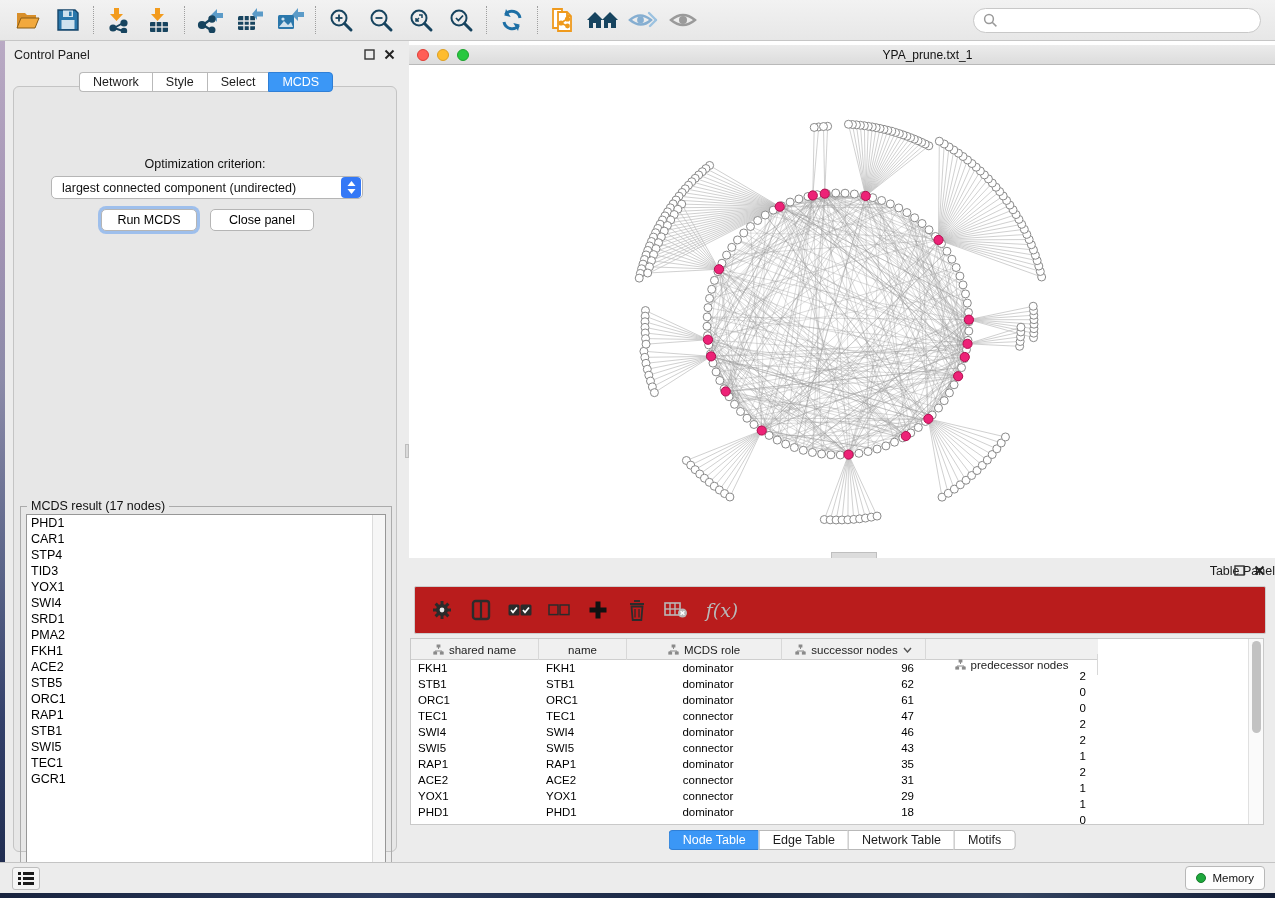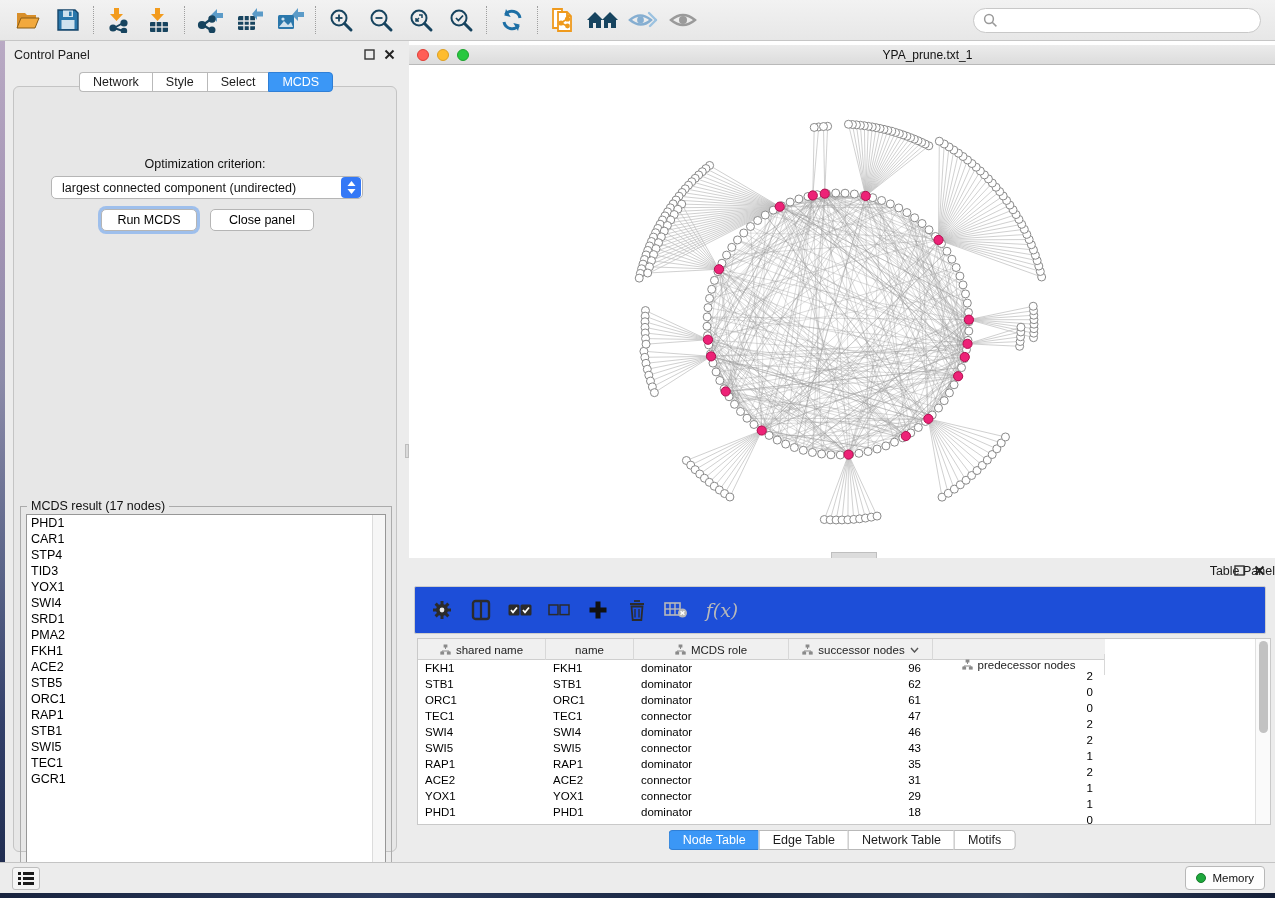--- a/index.html
+++ b/index.html
@@ -63,30 +63,30 @@
     background:linear-gradient(#ececec,#dcdcdc); border-bottom:1px solid #b9b9b9;
     display:flex; align-items:center; }
   .tl { width:12px; height:12px; border-radius:50%; margin-left:8px; }
   #net-title { position:absolute; width:100%; text-align:center; font-size:12px; color:#111; }
   #network-canvas-wrap { position:absolute; left:0; top:24px; width:866px; height:493px; background:#fff; }
 
   
   #table-panel { left:409px; top:558px; width:866px; height:304px; background:#ececec; }
   #tp-header { position:absolute; left:0; top:0; width:100%; height:26px; display:flex; align-items:center;justify-content:flex-end; }
   #tp-title { font-size:12.5px; color:#1c1c1c; margin-left:12px; }
-  #tp-toolbar { position:absolute; left:5px; top:28px; width:852px; height:48px; background:#1d4ed8;
+  #tp-toolbar { position:absolute; left:5px; top:28px; width:852px; height:48px; background:#b91c1c;
     border:1px solid #cccccc; border-radius:2px; display:flex; align-items:center; padding-left:12px; gap:9px; }
   .tpi { width:30px; height:30px; display:flex; align-items:center; justify-content:center; }
   .fx-label { font-family:"DejaVu Serif", serif; font-style:italic; font-size:19px; color:#b9b9b9; }
 
-  #node-table { position:absolute; left:8px; top:80px; width:854px; height:187px; background:#fff; border:1px solid #c9c9c9; }
+  #node-table { position:absolute; left:1px; top:80px; width:854px; height:187px; background:#fff; border:1px solid #c9c9c9; }
   #thead { position:absolute; left:0; top:0; height:21px; display:flex; background:#f0f0f0; border-bottom:1px solid #cfcfcf; }
   .hcell { display:flex; align-items:center; justify-content:center; gap:5px; border-right:1px solid #d8d8d8;
     font-size:11.5px; color:#222; height:21px; }
-  .c0{width:128px;} .c1{width:88px;} .c2{width:155px;} .c3{width:144px;} .c4{width:172px;margin-top:15px;}
+  .c0{width:128px;} .c1{width:88px;} .c2{width:155px;text-align:center;} .c3{width:144px;} .c4{width:172px;margin-top:15px;}
   #tbody { position:absolute; left:0; top:21px; width:837px; }
   .trow { display:flex; height:16px; align-items:center; }
   .tcell { font-size:11.5px; color:#000; padding-left:7px; overflow:hidden; white-space:nowrap; }
   .tcell.num { text-align:right; padding-right:12px; padding-left:0; }
   #table-scrollbar { position:absolute; right:0; top:0; width:15px; height:185px; background:#fafafa; border-left:1px solid #e0e0e0; }
   #table-thumb { position:absolute; left:2.5px; top:2px; width:9px; height:92px; background:#c2c2c2; border-radius:5px; }
 
   #tp-tabs { position:absolute; left:50%; transform:translateX(-50%); top:272px; display:flex; z-index:2; }
   
   #status-bar { left:0; top:862px; width:1275px; height:31px; background:#ececec; border-top:1px solid #c4c4c4; }

